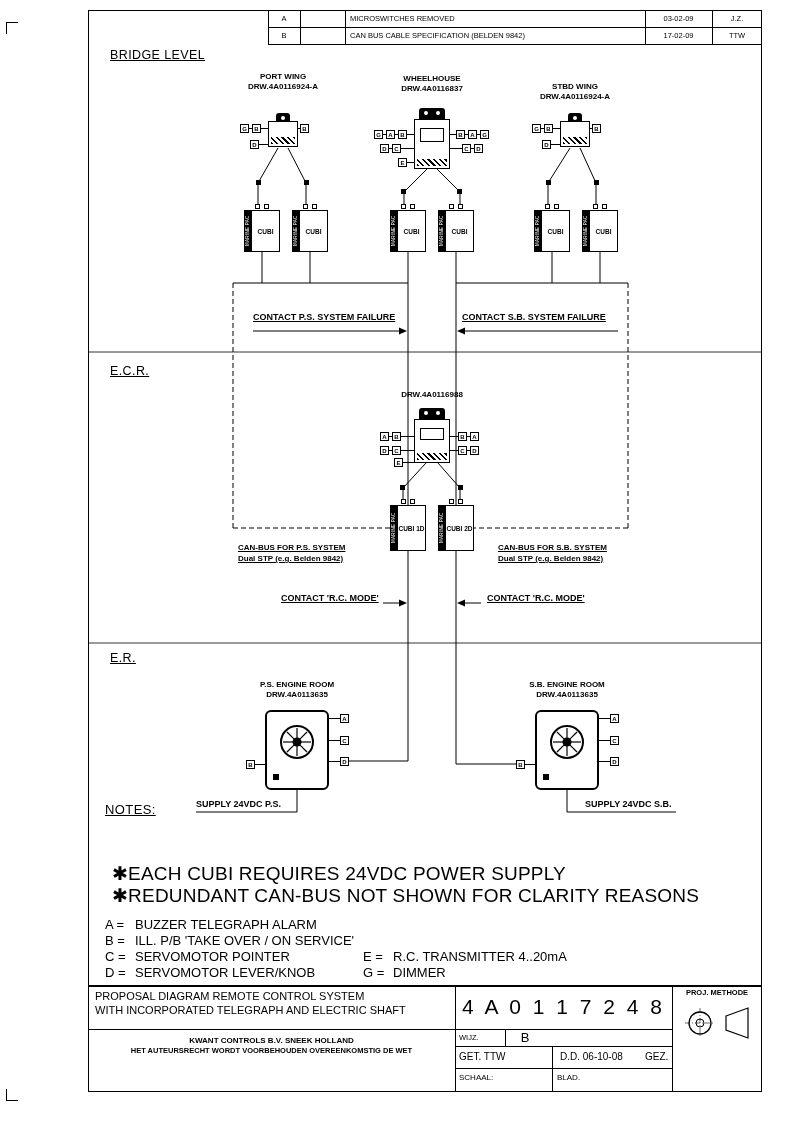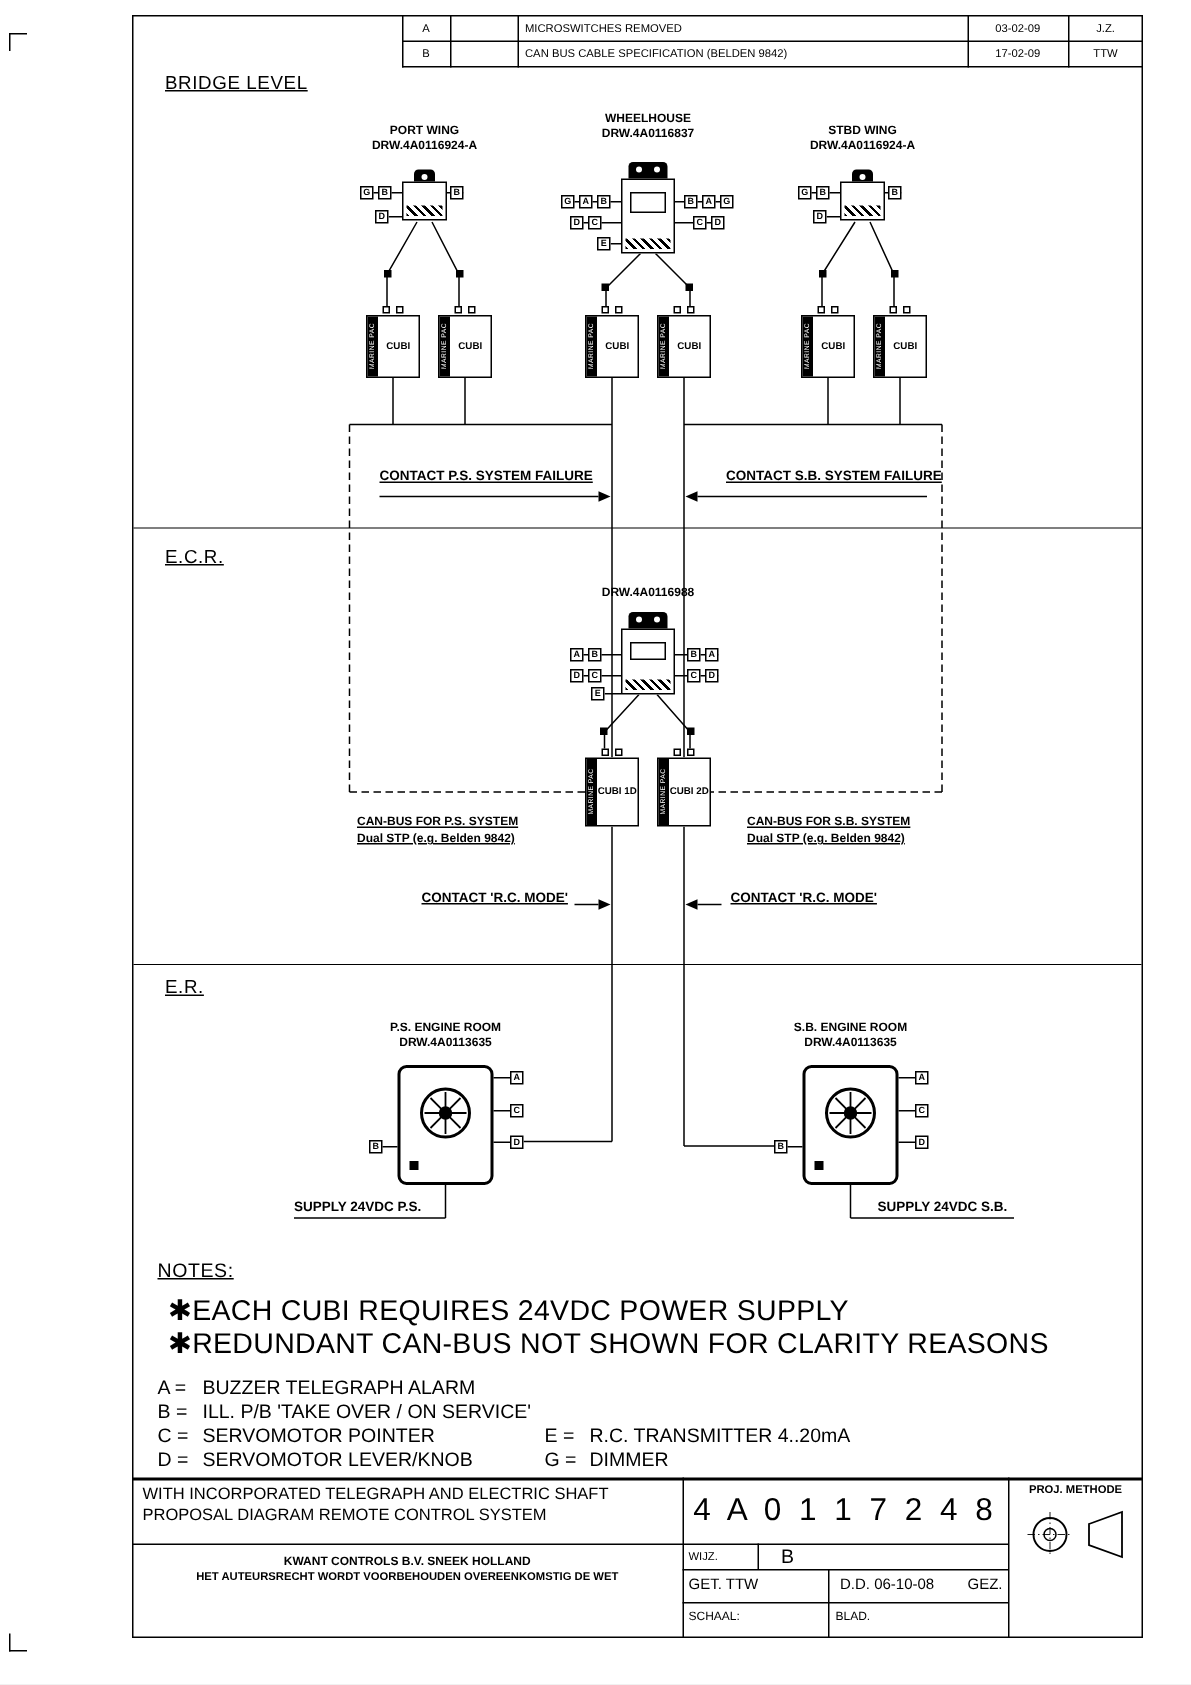--- a/index.html
+++ b/index.html
@@ -147,23 +147,23 @@
     <div class="cell c" style="left:712px;top:11px;width:50px">J.Z.</div>
     <div class="cell c" style="left:268px;top:28px;width:32px">B</div>
     <div class="cell" style="left:350px;top:28px">CAN BUS CABLE SPECIFICATION (BELDEN 9842)</div>
     <div class="cell c" style="left:645px;top:28px;width:67px">17-02-09</div>
     <div class="cell c" style="left:712px;top:28px;width:50px">TTW</div>
   </div>
 
   <div class="slab" style="left:110px;top:48px">BRIDGE LEVEL</div>
   <div class="slab" style="left:110px;top:364px">E.C.R.</div>
   <div class="slab" style="left:110px;top:651px">E.R.</div>
-  <div class="slab" style="left:105px;top:839px;font-size:13px">NOTES:</div>
-
-  <div class="dtitle" style="left:223px;top:82px">
+  <div class="slab" style="left:105px;top:802px;font-size:13px">NOTES:</div>
+
+  <div class="dtitle" style="left:223px;top:72px">
     <div>PORT WING</div>
     <div>DRW.4A0116924-A</div>
   </div>
   <div class="dtitle" style="left:372px;top:74px">
     <div>WHEELHOUSE</div>
     <div>DRW.4A0116837</div>
   </div>
   <div class="dtitle" style="left:515px;top:82px">
     <div>STBD WING</div>
     <div>DRW.4A0116924-A</div>
@@ -250,21 +250,21 @@
   <div class="cubi" style="left:534px;top:210px">
     <div class="strip">MARINE PAC</div>
     <div class="lbl">CUBI</div>
   </div>
   <div class="cubi" style="left:582px;top:210px">
     <div class="strip">MARINE PAC</div>
     <div class="lbl">CUBI</div>
   </div>
 
   <div class="ulab" style="left:253px;top:312px">CONTACT P.S. SYSTEM FAILURE</div>
-  <div class="ulab" style="left:484px;top:312px">CONTACT S.B. SYSTEM FAILURE</div>
+  <div class="ulab" style="left:462px;top:312px">CONTACT S.B. SYSTEM FAILURE</div>
 
   <div class="dtitle" style="left:372px;top:390px">
     <div>DRW.4A0116988</div>
   </div>
   <div class="tele-head" style="left:419px;top:408px;width:26px;height:12px">
       <div class="knob" style="left:5px"></div>
       <div class="knob" style="left:17px"></div>
     </div>
   <div class="tele-body" style="left:414px;top:419px;width:36px;height:44px">
     <div class="innerrect" style="left:5px;top:8px;width:24px;height:12px"></div>
@@ -386,22 +386,22 @@
     <div class="hl" style="left:88px;top:985px;width:674px;height:1.5px"></div>
     <div class="hl" style="left:88px;top:1029px;width:584px"></div>
     <div class="hl" style="left:455px;top:1046px;width:217px"></div>
     <div class="hl" style="left:455px;top:1068px;width:217px"></div>
     <div class="vl" style="left:455px;top:985px;height:107px"></div>
     <div class="vl" style="left:672px;top:985px;height:107px"></div>
     <div class="vl" style="left:505px;top:1029px;height:17px"></div>
     <div class="vl" style="left:552px;top:1046px;height:46px"></div>
 
     <div class="tb-desc">
+      <div>PROPOSAL DIAGRAM REMOTE CONTROL SYSTEM</div>
       <div>WITH INCORPORATED TELEGRAPH AND ELECTRIC SHAFT</div>
-      <div>PROPOSAL DIAGRAM REMOTE CONTROL SYSTEM</div>
     </div>
 
     <div class="dno">4 A 0 1 1 7 2 4 8</div>
 
     <div class="projlab">PROJ. METHODE</div>
     <svg width="86" height="48" viewBox="0 0 86 48" style="position:absolute;left:674px;top:998px;z-index:3">
       <circle cx="26" cy="25" r="11" fill="none" stroke="#000" stroke-width="1.3"></circle>
       <circle cx="26" cy="25" r="4" fill="none" stroke="#000" stroke-width="1"></circle>
       <line x1="11" y1="25" x2="41" y2="25" stroke="#000" stroke-width="0.6" stroke-dasharray="5,2,1,2"></line>
       <line x1="26" y1="10" x2="26" y2="40" stroke="#000" stroke-width="0.6" stroke-dasharray="5,2,1,2"></line>

